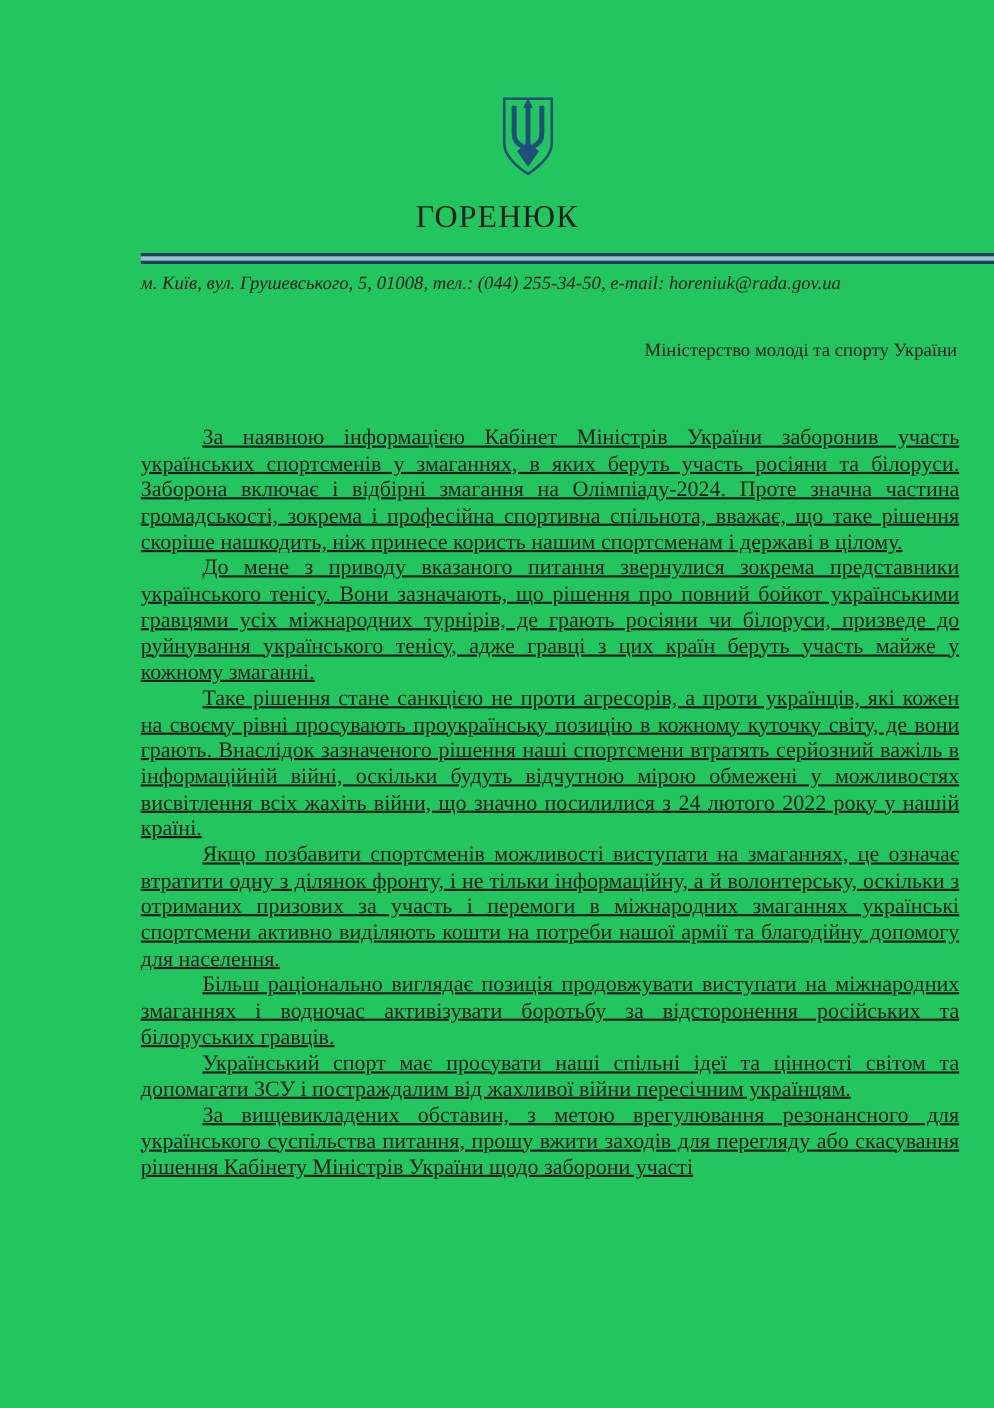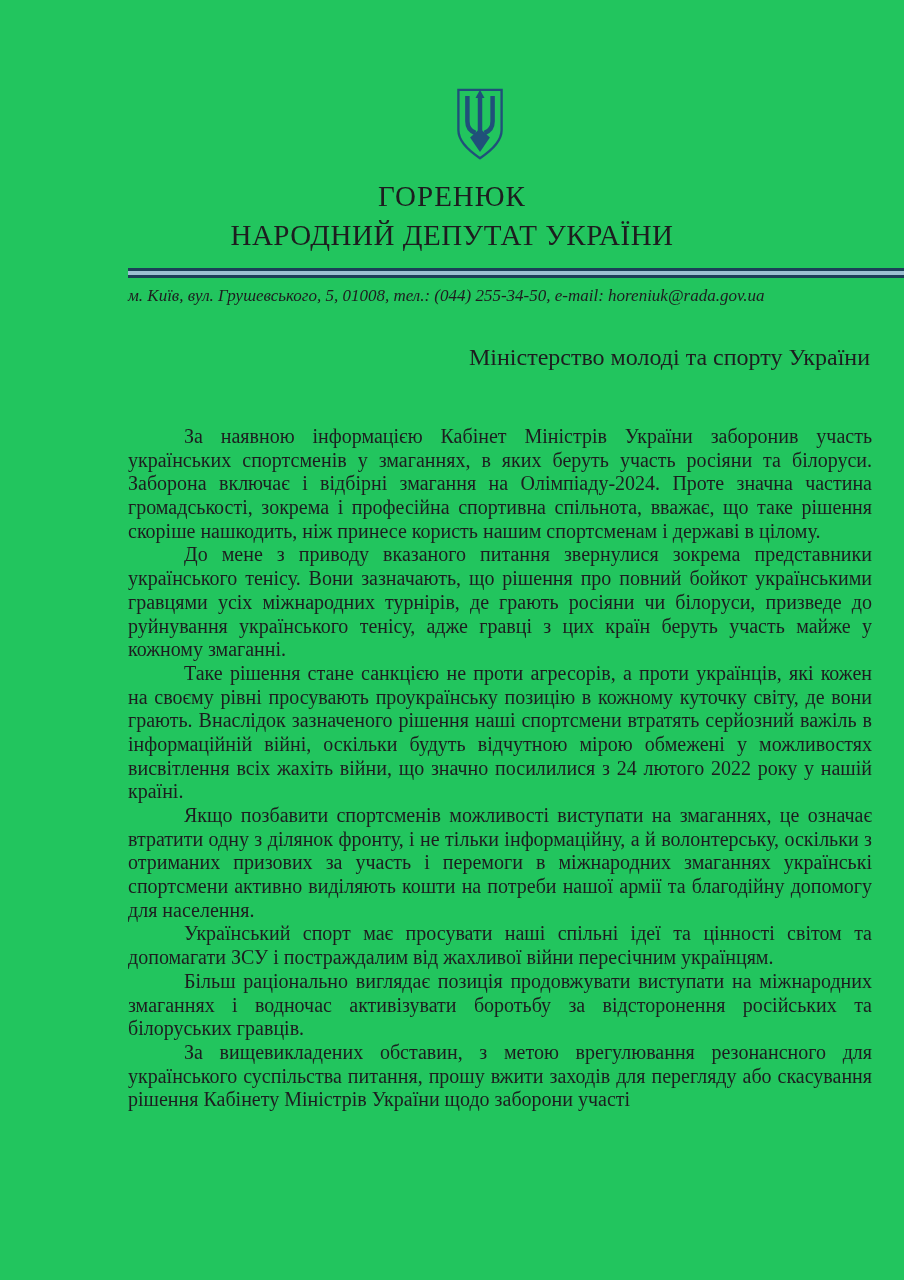--- a/index.html
+++ b/index.html
@@ -56,28 +56,29 @@
     margin-top: 7px;
     text-align: left;
     font-size: 17px;
     line-height: 22px;
     font-style: italic;
   }
   .addressee {
     margin-top: 38px;
     padding-right: 34px;
     text-align: right;
-    font-size: 24px;
+    font-size: 17px;
     line-height: 24px;
   }
   .letter-body {
     margin: 56px 32px 13px 128px;
     font-size: 20px;
     line-height: 1.185;
     text-align: justify;
+    text-decoration: underline;
   }
   .letter-body p {
     margin: 0;
     text-indent: 56px;
   }
 </style>
 </head>
 <body>
 
 <div class="page">
@@ -94,31 +95,30 @@
 
       <polygon points="30,3 35,12 25,12" fill="currentColor"></polygon>
 
       <polygon points="30,46 41,56 30,72 19,56" fill="currentColor"></polygon>
     </svg>
   </div>
 
   <div class="hdr-surname">ГОРЕНЮК</div>
 
 
-  <div class="hdr-position">НАРОДНИЙ ДЕПУТАТ УКРАЇНИ</div>
 
   <div class="rule"></div>
 
   <div class="contact">м. Київ, вул. Грушевського, 5, 01008, тел.: (044) 255-34-50, e-mail: horeniuk@rada.gov.ua</div>
 
   <div class="addressee">Міністерство молоді та спорту України</div>
 
   <section class="letter-body">
     <p>За наявною інформацією Кабінет Міністрів України заборонив участь українських спортсменів у змаганнях, в яких беруть участь росіяни та білоруси. Заборона включає і відбірні змагання на Олімпіаду-2024. Проте значна частина громадськості, зокрема і професійна спортивна спільнота, вважає, що таке рішення скоріше нашкодить, ніж принесе користь нашим спортсменам і державі в цілому.</p>
     <p>До мене з приводу вказаного питання звернулися зокрема представники українського тенісу. Вони зазначають, що рішення про повний бойкот українськими гравцями усіх міжнародних турнірів, де грають росіяни чи білоруси, призведе до руйнування українського тенісу, адже гравці з цих країн беруть участь майже у кожному змаганні.</p>
     <p>Таке рішення стане санкцією не проти агресорів, а проти українців, які кожен на своєму рівні просувають проукраїнську позицію в кожному куточку світу, де вони грають. Внаслідок зазначеного рішення наші спортсмени втратять серйозний важіль в інформаційній війні, оскільки будуть відчутною мірою обмежені у можливостях висвітлення всіх жахіть війни, що значно посилилися з 24 лютого 2022 року у нашій країні.</p>
     <p>Якщо позбавити спортсменів можливості виступати на змаганнях, це означає втратити одну з ділянок фронту, і не тільки інформаційну, а й волонтерську, оскільки з отриманих призових за участь і перемоги в міжнародних змаганнях українські спортсмени активно виділяють кошти на потреби нашої армії та благодійну допомогу для населення.</p>
+    <p>Більш раціонально виглядає позиція продовжувати виступати на міжнародних змаганнях і водночас активізувати боротьбу за відсторонення російських та білоруських гравців.</p>
     <p>Український спорт має просувати наші спільні ідеї та цінності світом та допомагати ЗСУ і постраждалим від жахливої війни пересічним українцям.</p>
-    <p>Більш раціонально виглядає позиція продовжувати виступати на міжнародних змаганнях і водночас активізувати боротьбу за відсторонення російських та білоруських гравців.</p>
     <p>За вищевикладених обставин, з метою врегулювання резонансного для українського суспільства питання, прошу вжити заходів для перегляду або скасування рішення Кабінету Міністрів України щодо заборони участі</p>
   </section>
 
 </div>
 
 </body></html>

